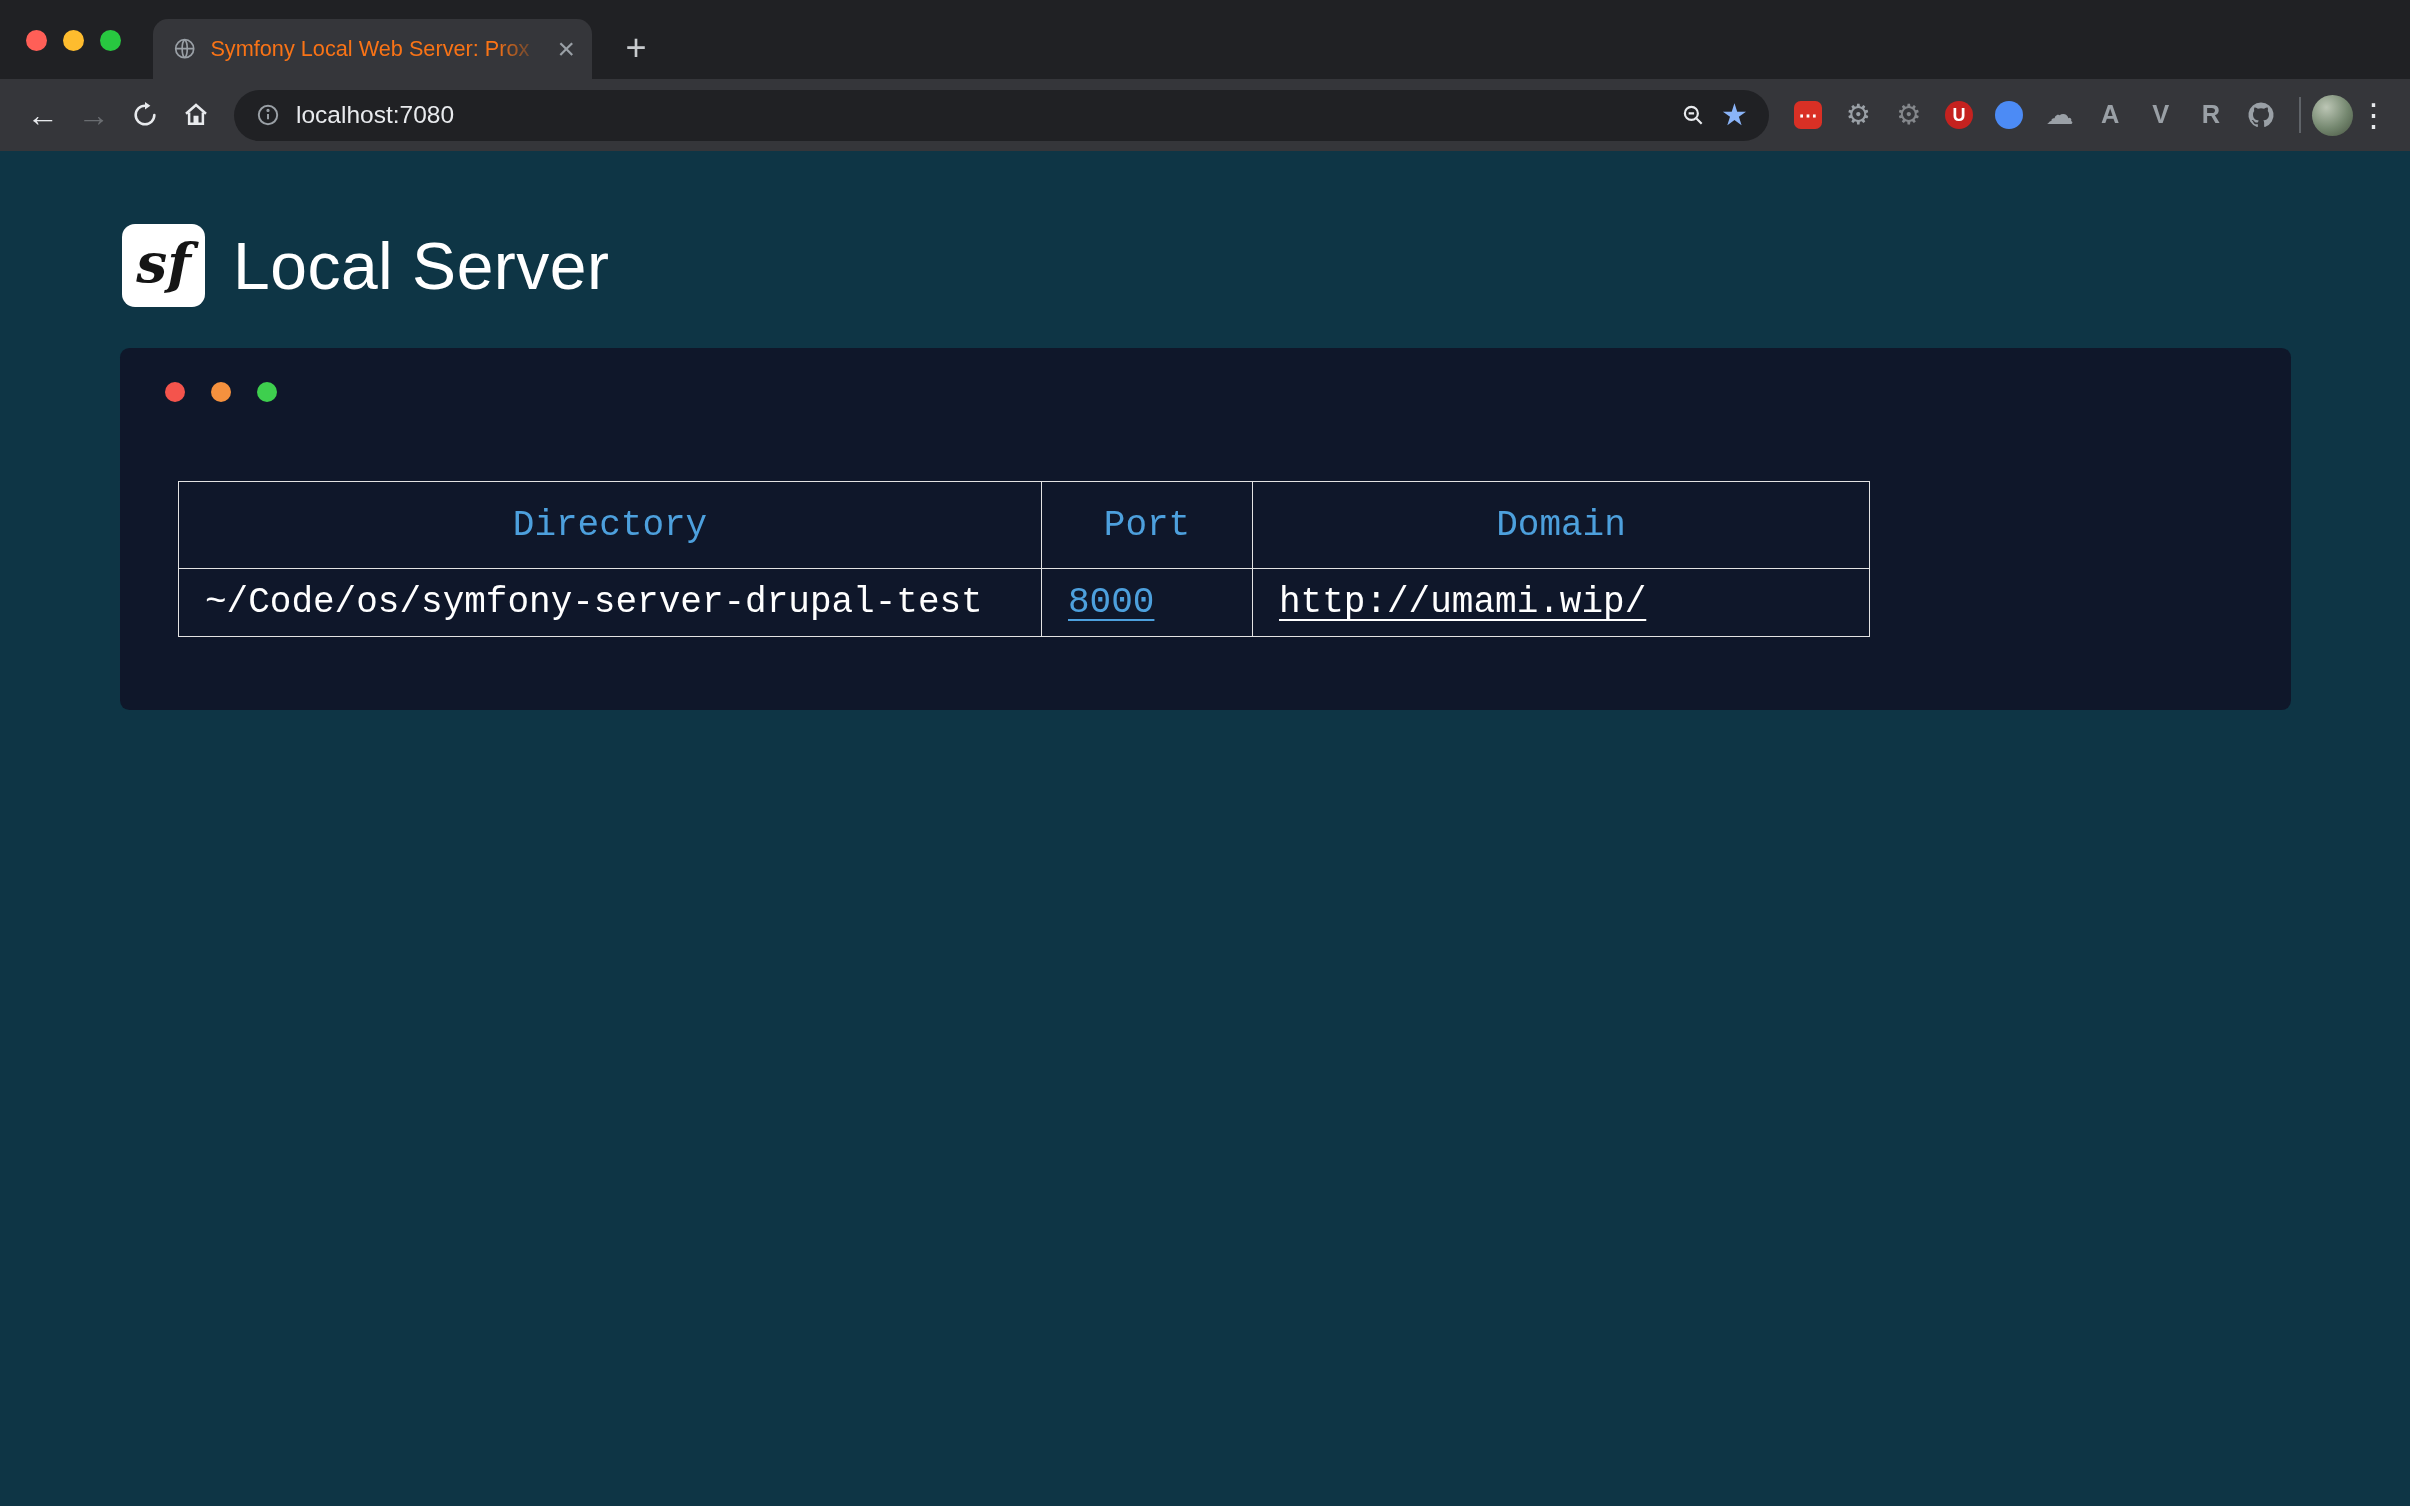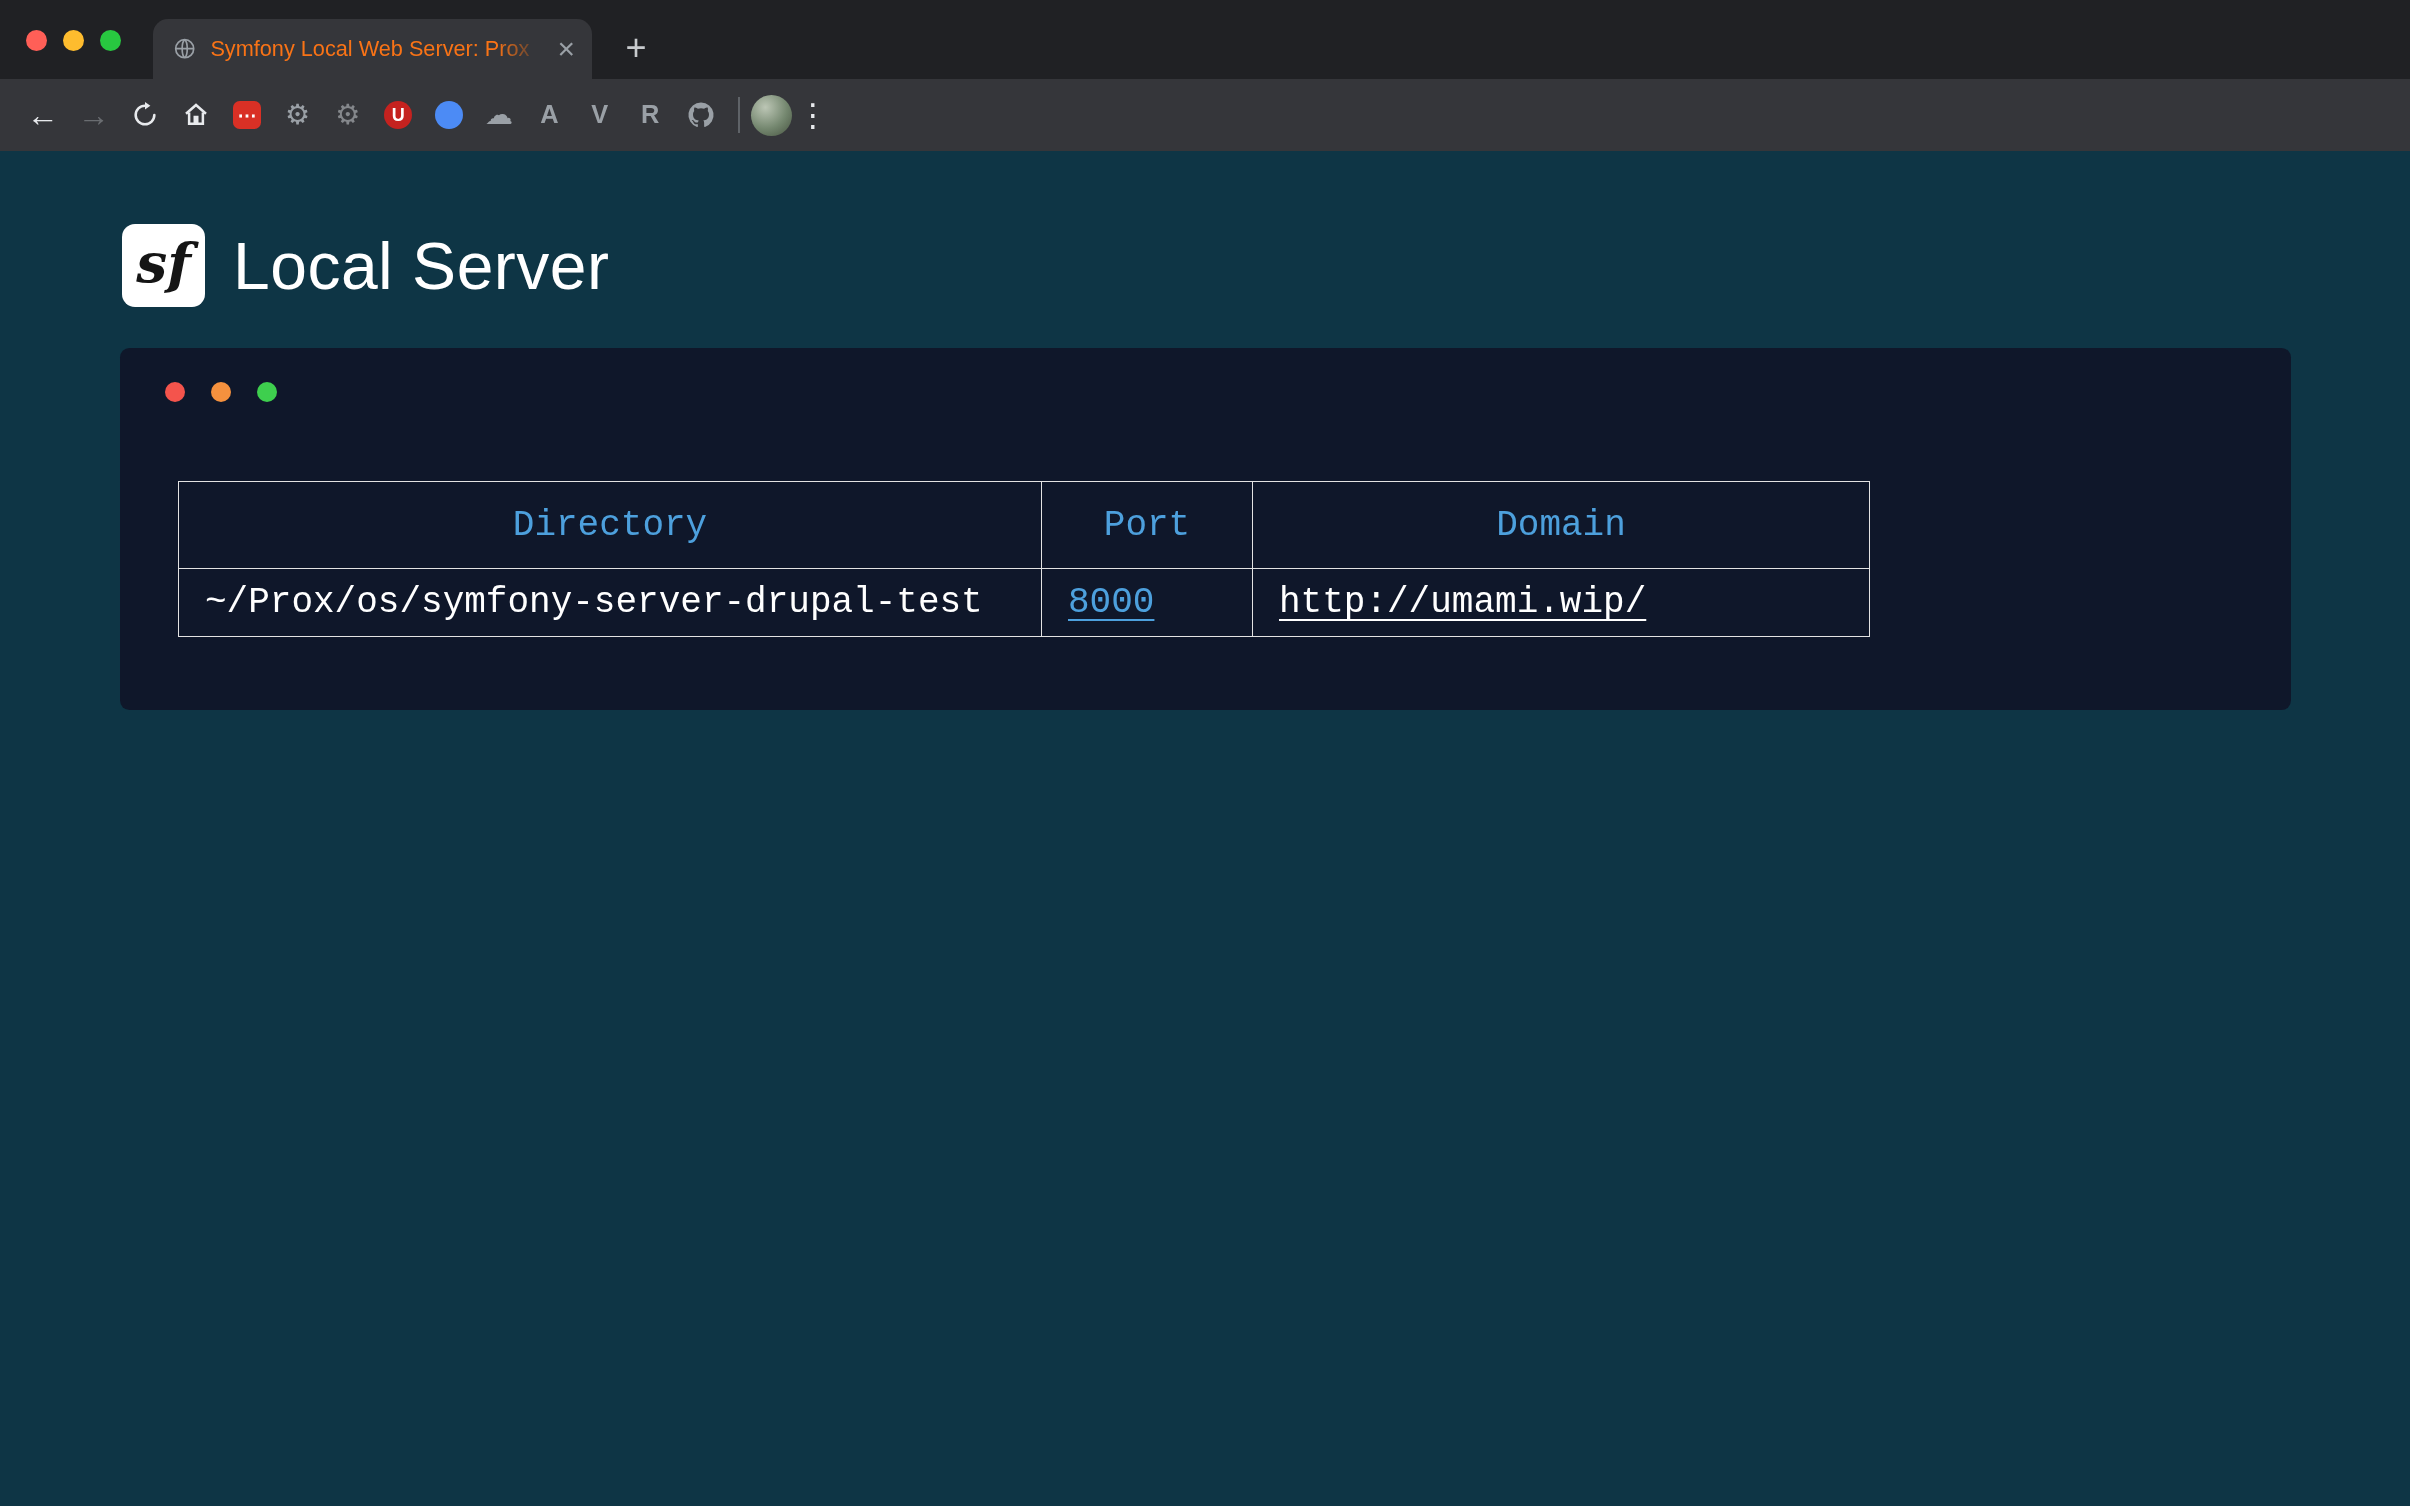--- a/index.html
+++ b/index.html
@@ -131,20 +131,37 @@
         <path d="M12 0.8l4.6 3.2L12 7.2z" fill="#e8eaed"></path>
       </svg>
     </button>
     <button class="nav-btn">
       <svg width="30" height="30" viewBox="0 0 24 24">
         <path d="M4 11l8-7 8 7" fill="none" stroke="#e8eaed" stroke-width="2"></path>
         <path d="M6.5 10v9h4.5v-5.5h2V19h4.5v-9" fill="none" stroke="#e8eaed" stroke-width="2"></path>
       </svg>
     </button>
 
+    <div class="omnibox">
+      <button class="omni-icon">
+        <svg width="26" height="26" viewBox="0 0 24 24" fill="none" stroke="#9aa0a6" stroke-width="1.8">
+          <circle cx="12" cy="12" r="8.5"></circle>
+          <path d="M12 11v5"></path>
+          <circle cx="12" cy="7.8" r="0.6" fill="#9aa0a6"></circle>
+        </svg>
+      </button>
+      <span class="omnibox-url">localhost:7080</span>
+      <button class="omni-icon">
+        <svg width="26" height="26" viewBox="0 0 24 24" fill="none" stroke="#e8eaed" stroke-width="2">
+          <circle cx="10.5" cy="10.5" r="6"></circle>
+          <path d="M15.2 15.2l4.8 4.8M8 10.5h5"></path>
+        </svg>
+      </button>
+      <button class="star-btn">★</button>
+    </div>
 
     <div class="extensions">
       <button class="ext">
         <span class="ext-chip chip-red">⋯</span>
       </button>
       <button class="ext">
         <span class="ext-glyph">⚙</span>
       </button>
       <button class="ext">
         <span class="ext-glyph dim">⚙</span>
@@ -203,21 +220,21 @@
         </colgroup>
         <thead>
           <tr>
             <th>Directory</th>
             <th>Port</th>
             <th>Domain</th>
           </tr>
         </thead>
         <tbody>
           <tr>
-            <td>~/Prox/os/symfony-server-drupal-test</td>
+            <td>~/Code/os/symfony-server-drupal-test</td>
             <td>
               <a class="port-link" href="#">8000</a>
             </td>
             <td>
               <a class="domain-link" href="#">http://umami.wip/</a>
             </td>
           </tr>
         </tbody>
       </table>
     </div>

